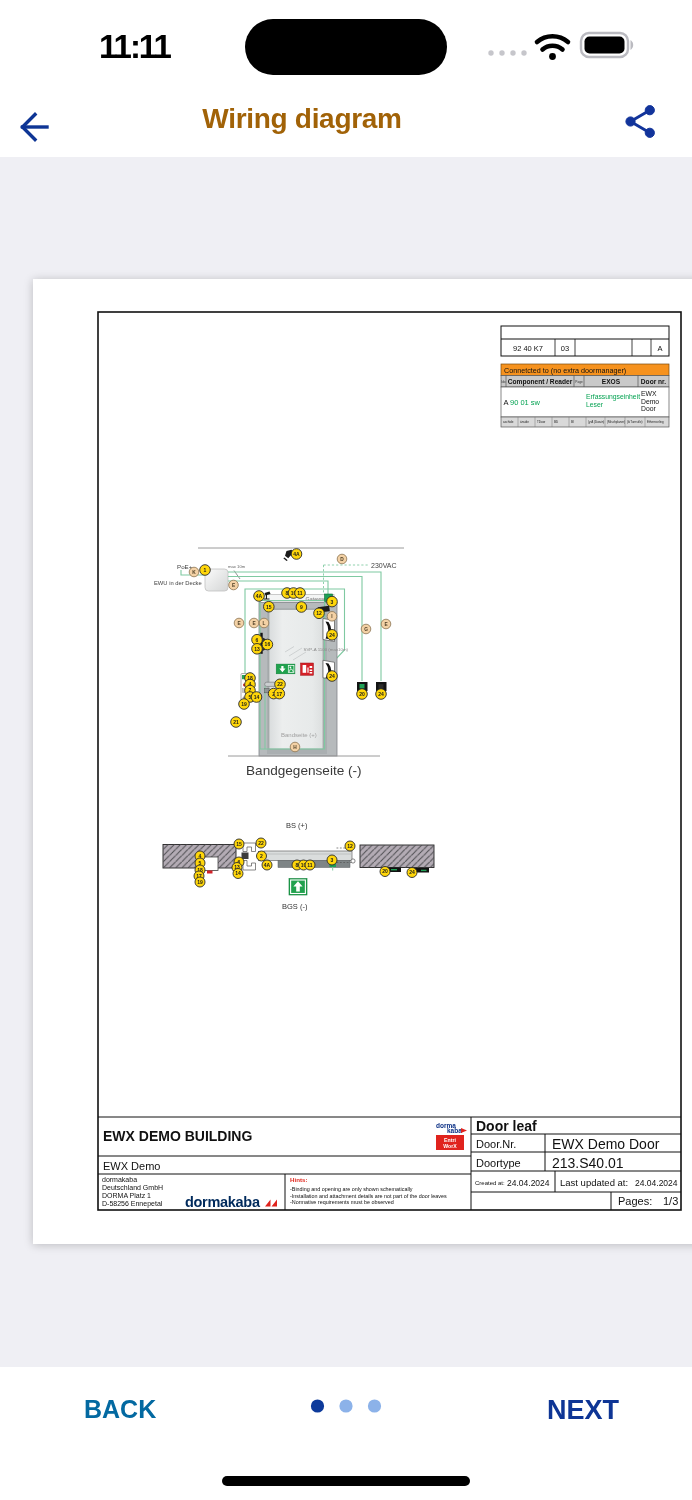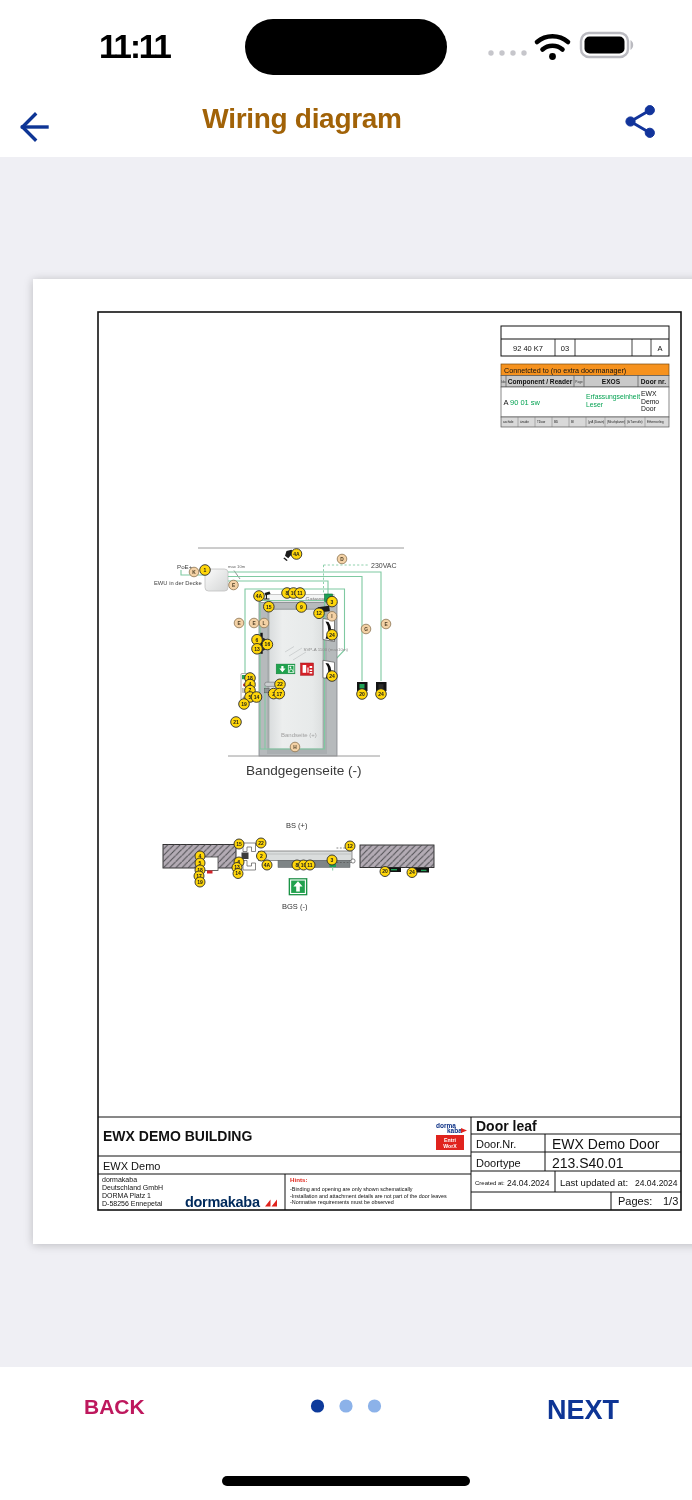--- a/index.html
+++ b/index.html
@@ -594,21 +594,21 @@
           <text x="353" y="346.8">E</text>
         </g>
   <g>
           <circle cx="262" cy="468" r="4.8" fill="#f3d1a5" stroke="#8a7452" stroke-width="0.8"></circle>
           <text x="262" y="469.8">H</text>
         </g>
 </g>
 </svg>
 </div>
 
-<div class="abs" style="left:84px;top:1395px;font-size:21px;font-weight:700;color:#be185d;">BACK</div>
+<div class="abs" style="left:84px;top:1395px;font-size:25px;font-weight:700;color:#0369a1;">BACK</div>
 
 <svg class="abs" style="left:305px;top:1396px;" width="85" height="20" viewBox="0 0 85 20">
   <circle cx="12.5" cy="10" r="6.6" fill="#0d3a9b"></circle>
   <circle cx="41" cy="10" r="6.6" fill="#8cb2e9"></circle>
   <circle cx="69.5" cy="10" r="6.6" fill="#8cb2e9"></circle>
 </svg>
 
 <div class="abs" style="left:547px;top:1395px;font-size:27px;font-weight:700;color:#0e3595;">NEXT</div>
 
 <div class="abs" style="left:222px;top:1476px;width:248px;height:10px;border-radius:5px;background:#000;"></div>

